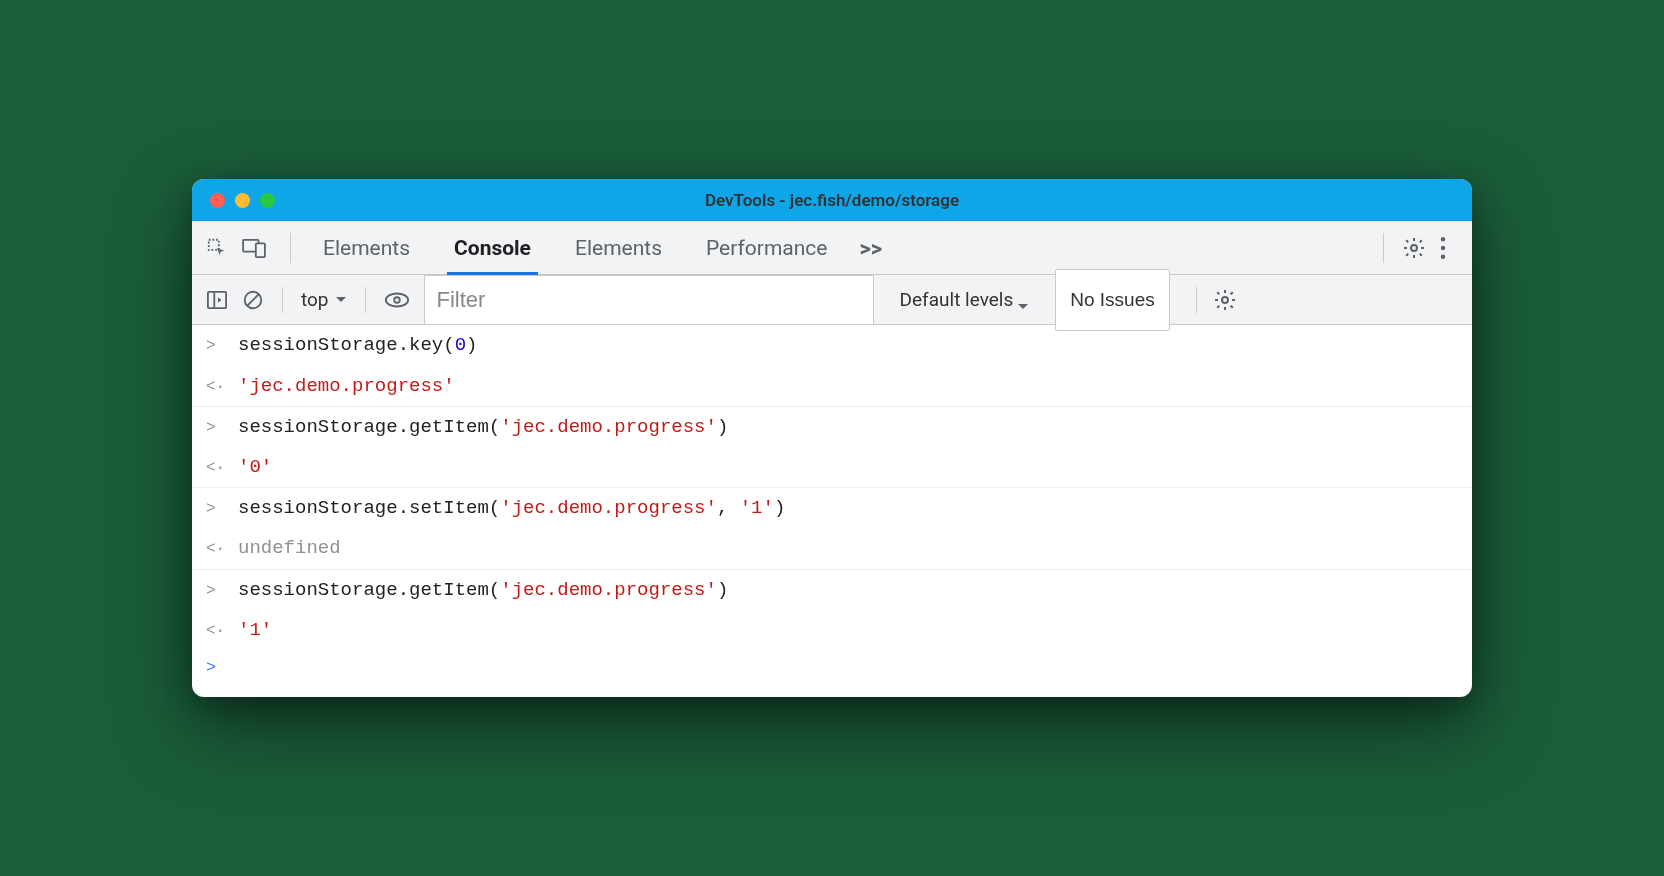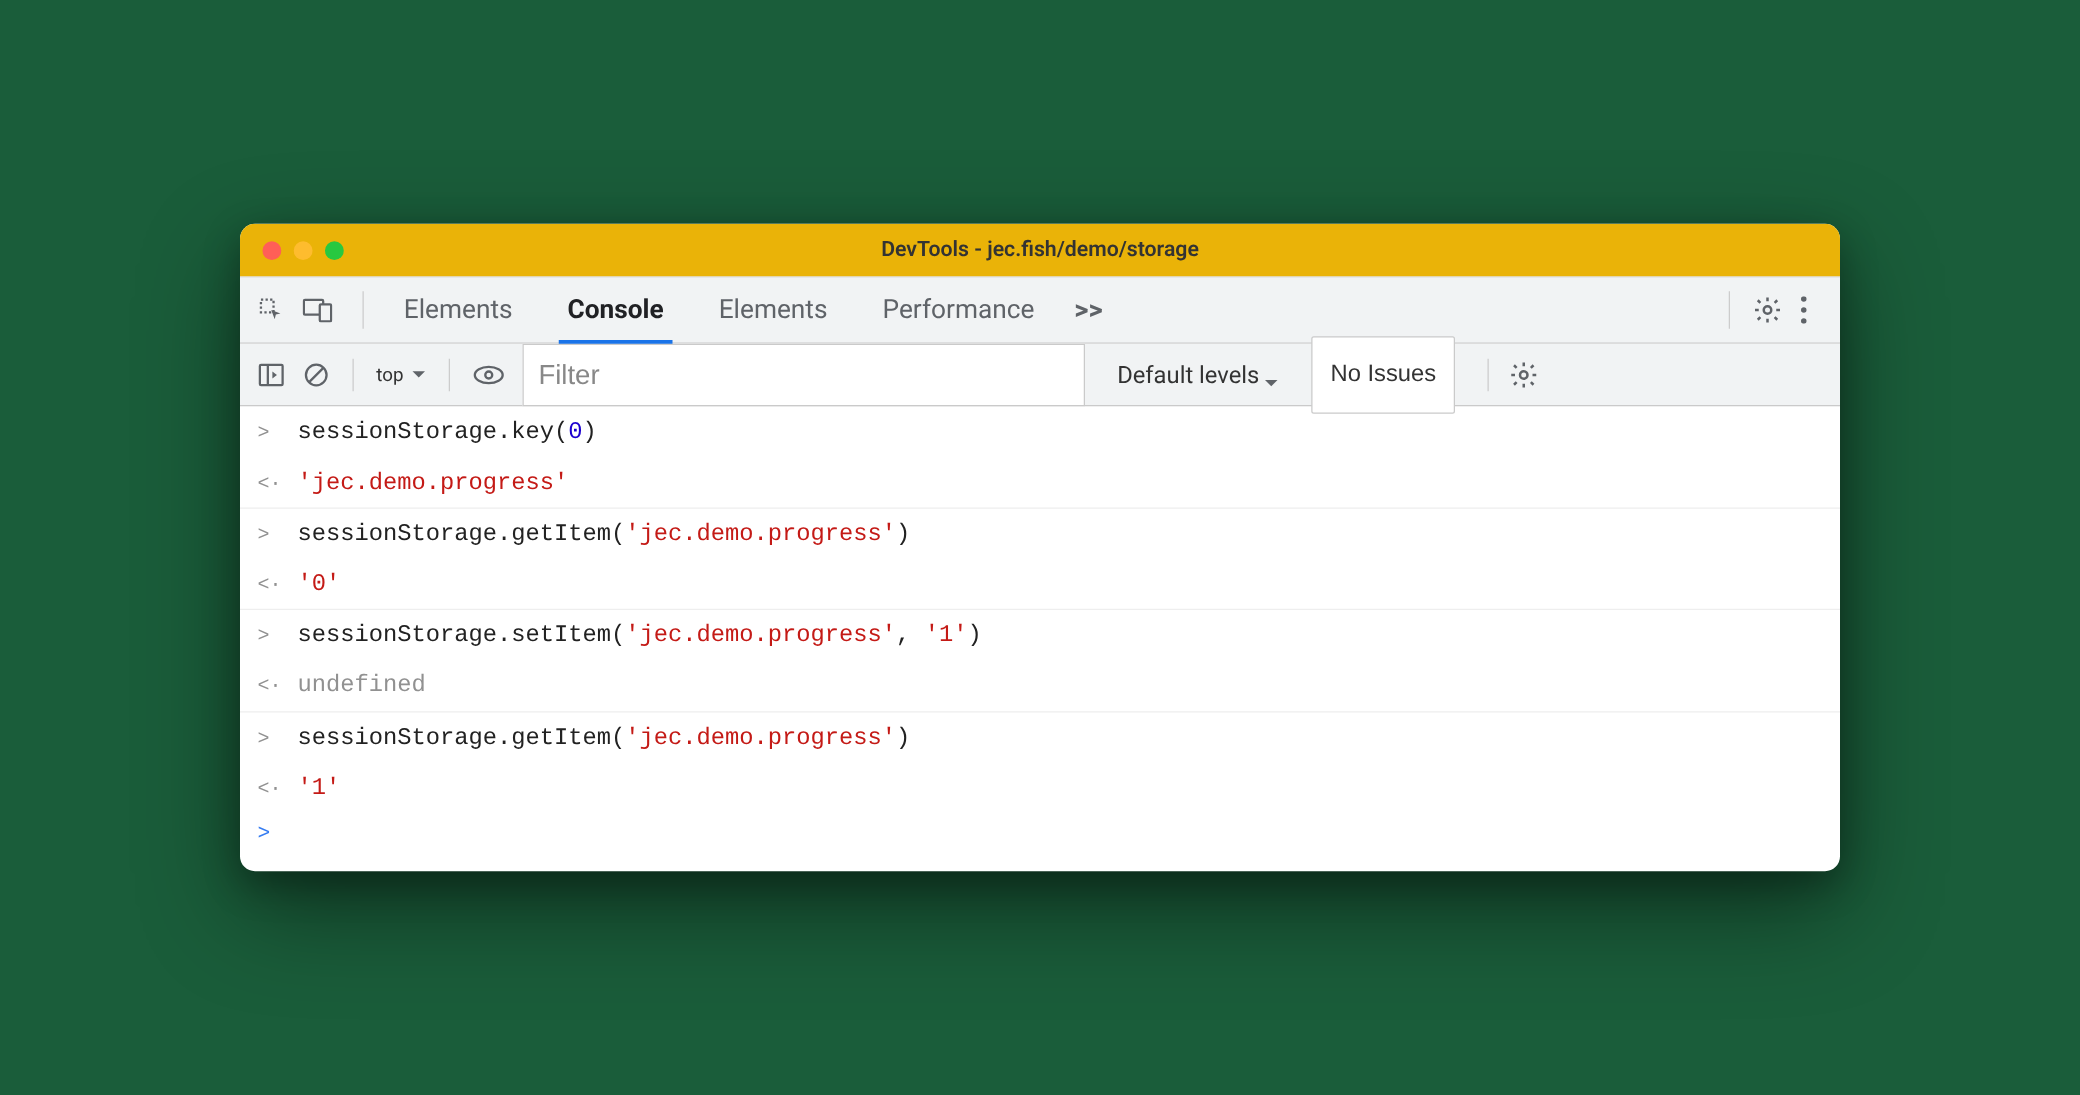--- a/index.html
+++ b/index.html
@@ -14,21 +14,21 @@
 }
 .window {
   width: 1280px;
   background: #fff;
   border-radius: 12px;
   box-shadow: 0 30px 80px rgba(0,0,0,0.45), 0 10px 30px rgba(0,0,0,0.3);
   overflow: hidden;
 }
 .titlebar {
   height: 42px;
-  background: #eab308;
+  background: #0ea5e9;
   display: flex;
   align-items: center;
   padding: 0 18px;
   position: relative;
 }
 .traffic-lights {
   display: flex;
   gap: 10px;
   position: absolute;
   left: 18px;
@@ -124,21 +124,21 @@
   background: #f1f3f4;
   border-bottom: 1px solid #cacaca;
   display: flex;
   align-items: center;
   padding: 0 14px;
   gap: 14px;
 }
 .ctx-selector {
   display: flex;
   align-items: center;
-  font-size: 15px;
+  font-size: 19px;
   color: #333;
   cursor: pointer;
   gap: 6px;
 }
 .filter-input {
   flex: 0 0 450px;
   height: 50px;
   border: 1px solid #cacaca;
   background: #fff;
   font-size: 22px;

